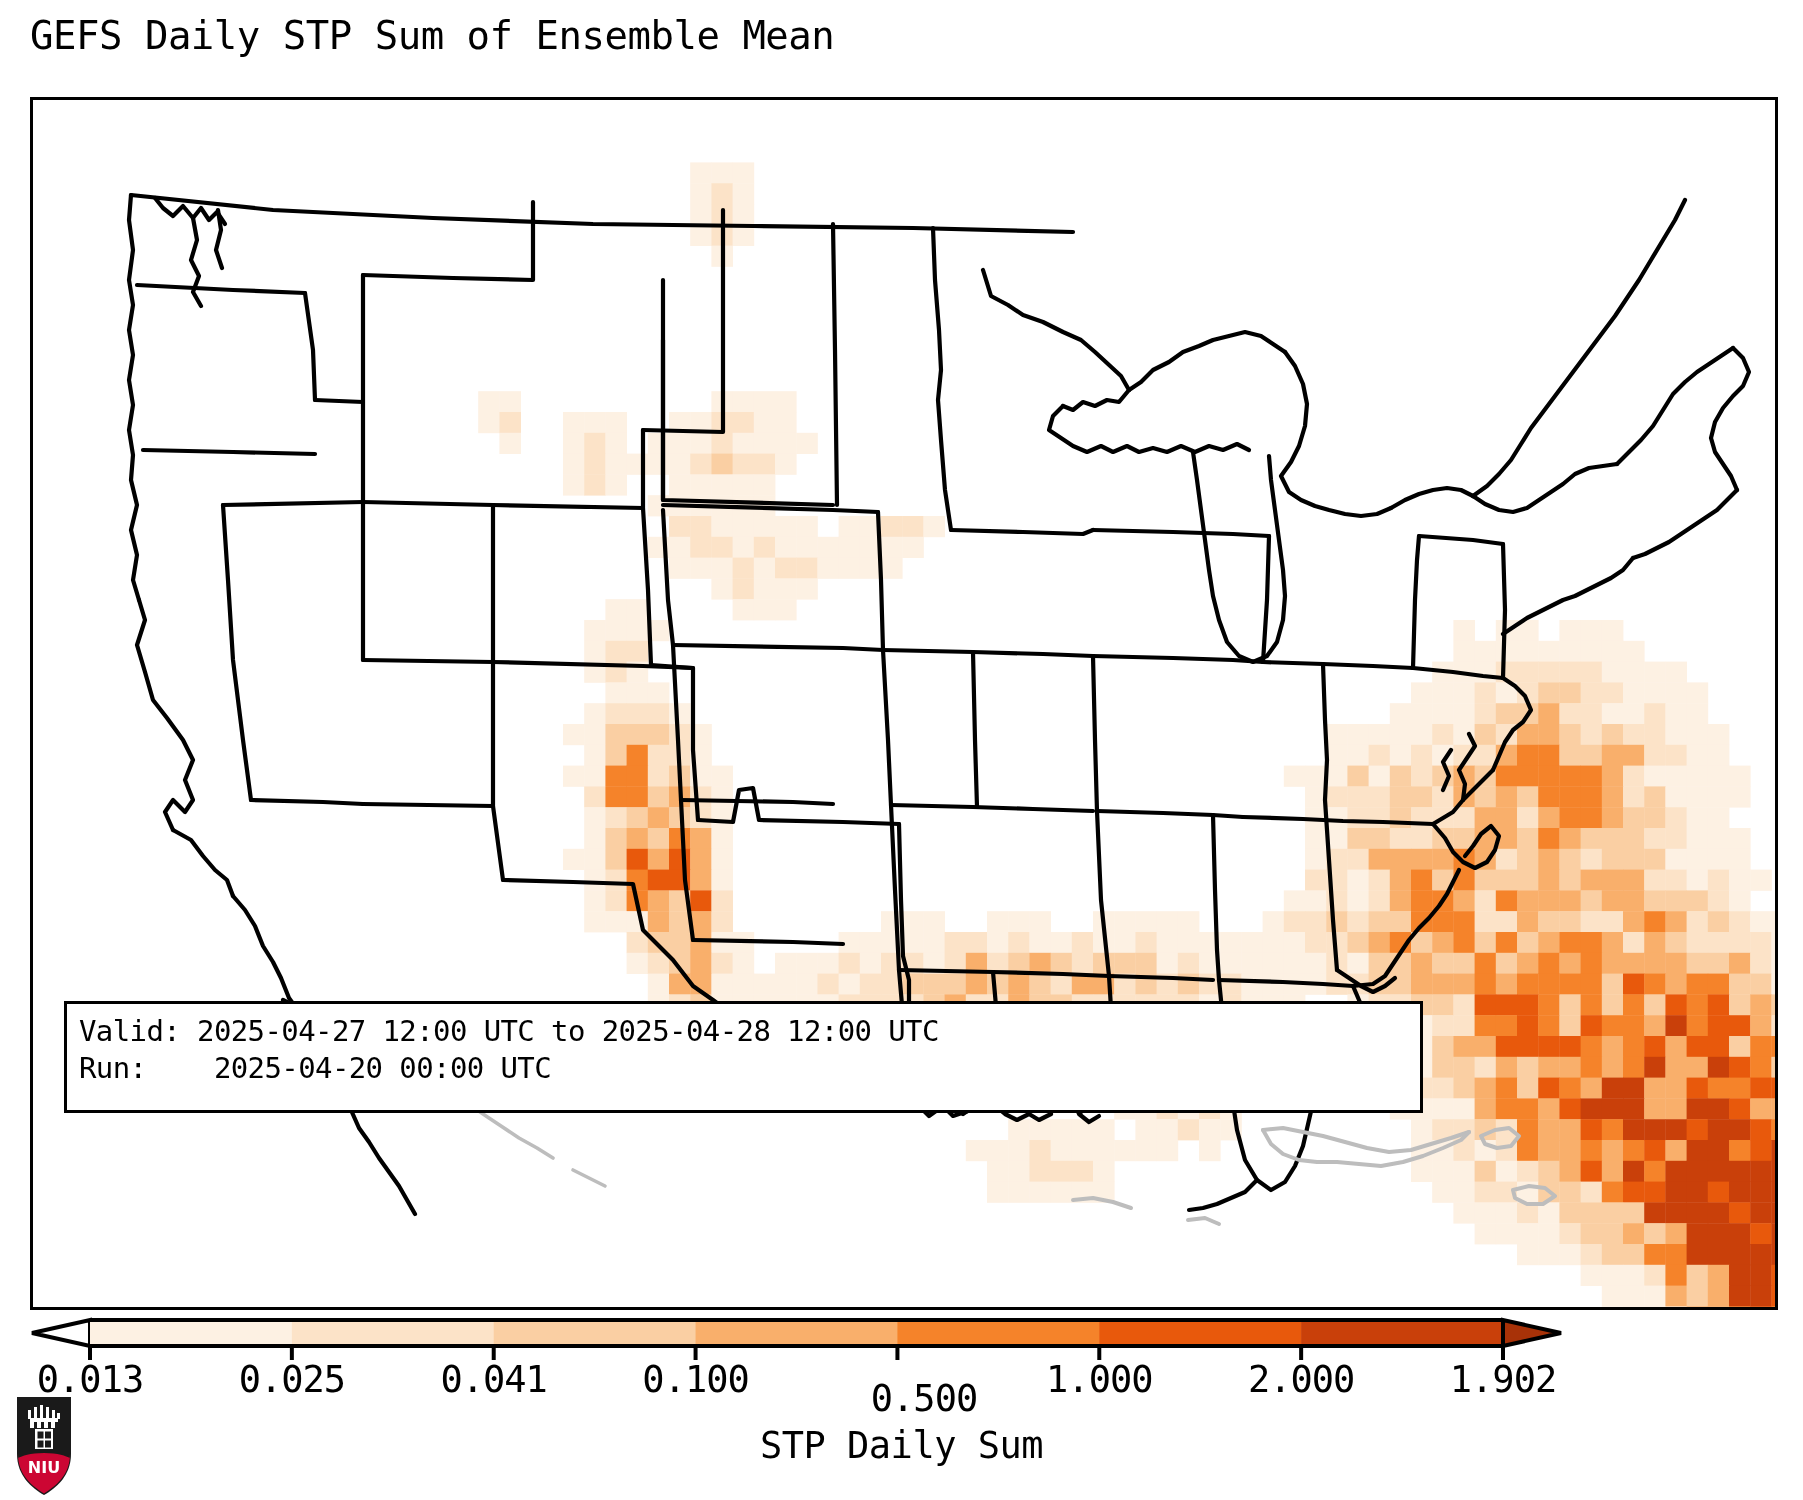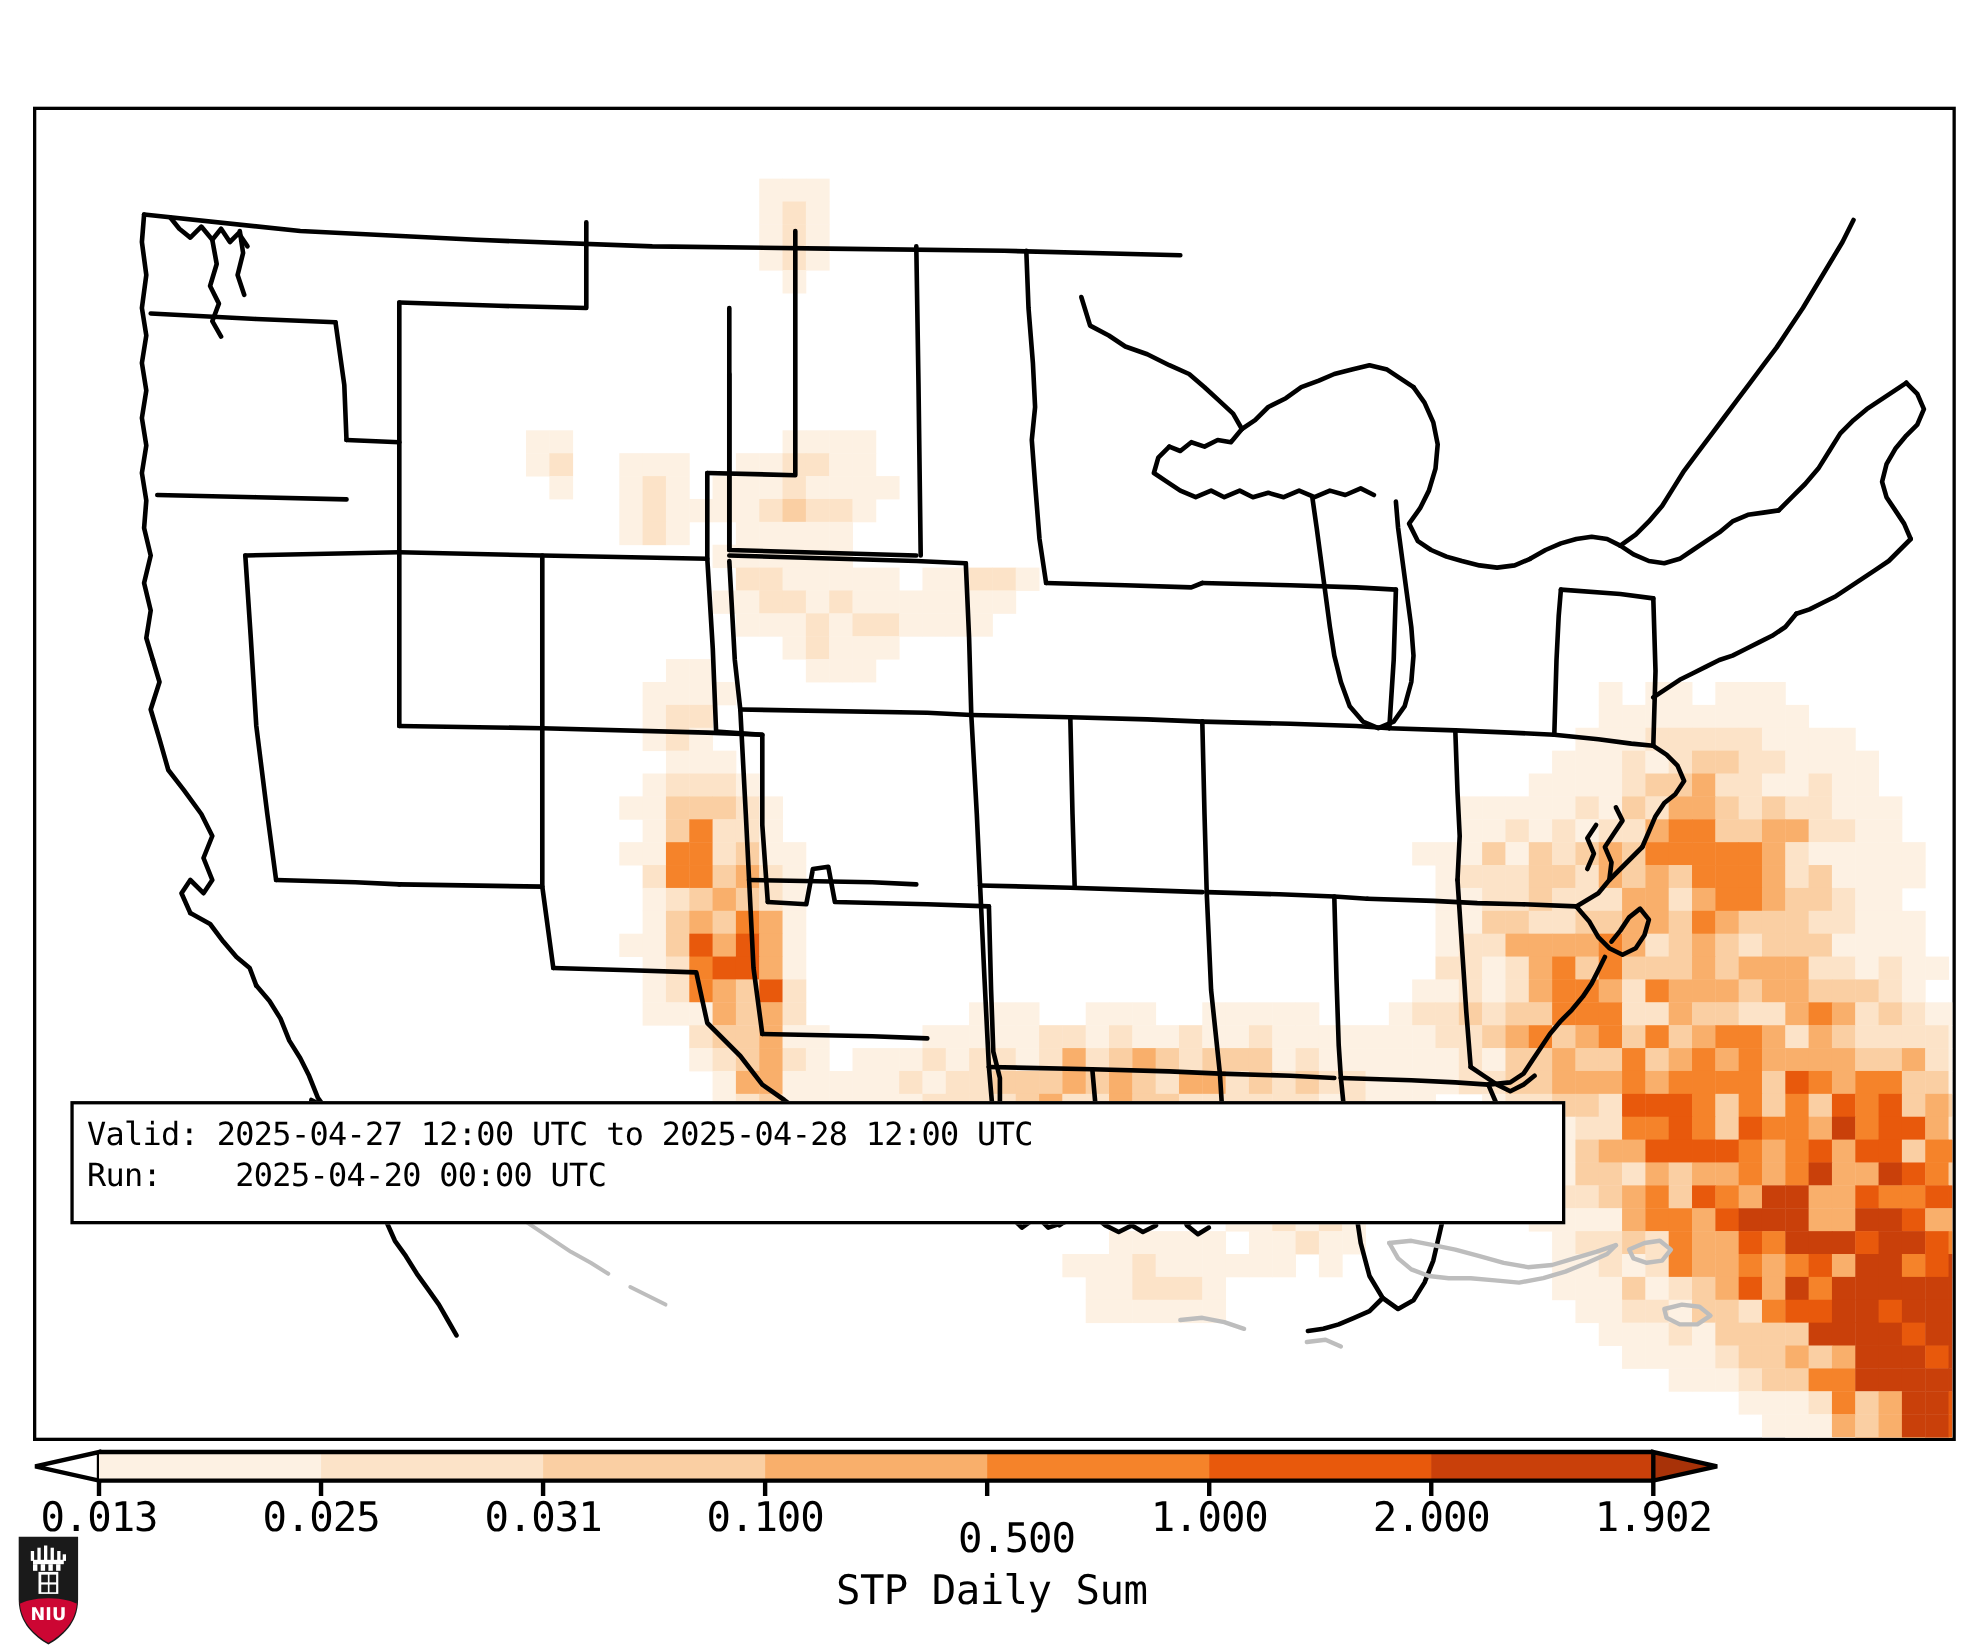--- a/index.html
+++ b/index.html
@@ -34,20 +34,21 @@
                    font-size:37px;color:#000;letter-spacing:-0.5px;}
 
   
   #niu-logo{position:absolute;left:16px;top:1396px;width:56px;height:100px;}
 </style>
 </head>
 <body>
 
 <div id="page">
 
+  <div id="title">GEFS Daily STP Sum of Ensemble Mean</div>
 
   <div id="map-frame">
     <div id="map-inner">
 
       <svg id="data-layer" viewBox="0 0 1742 1207" preserveAspectRatio="none">
           <rect x="657.2" y="62.4" width="21.6" height="21.2" fill="#FDF1E3"></rect>
           <rect x="678.4" y="62.4" width="21.6" height="21.2" fill="#FDF1E3"></rect>
           <rect x="699.6" y="62.4" width="21.6" height="21.2" fill="#FDF1E3"></rect>
           <rect x="657.2" y="83.2" width="21.6" height="21.2" fill="#FDF1E3"></rect>
           <rect x="678.4" y="83.2" width="21.6" height="21.2" fill="#FCE3C8"></rect>
@@ -1298,21 +1299,21 @@
         <line x1="493.7142857142857" x2="493.7142857142857" y1="30" y2="44" stroke="#000" stroke-width="4"></line>
         <line x1="695.5714285714286" x2="695.5714285714286" y1="30" y2="44" stroke="#000" stroke-width="4"></line>
         <line x1="897.4285714285714" x2="897.4285714285714" y1="30" y2="44" stroke="#000" stroke-width="4"></line>
         <line x1="1099.2857142857142" x2="1099.2857142857142" y1="30" y2="44" stroke="#000" stroke-width="4"></line>
         <line x1="1301.142857142857" x2="1301.142857142857" y1="30" y2="44" stroke="#000" stroke-width="4"></line>
         <line x1="1503" x2="1503" y1="30" y2="44" stroke="#000" stroke-width="4"></line>
       </svg>
     <div id="cbar-ticklabels">
         <div class="ctick" style="left: 90px;">0.013</div>
         <div class="ctick" style="left: 291.857px;">0.025</div>
-        <div class="ctick" style="left: 493.714px;">0.031</div>
+        <div class="ctick" style="left: 493.714px;">0.041</div>
         <div class="ctick" style="left: 695.571px;">0.100</div>
         <div class="ctick" style="left: 924px; margin-top: 19px;">0.500</div>
         <div class="ctick" style="left: 1099.29px;">1.000</div>
         <div class="ctick" style="left: 1301.14px;">2.000</div>
         <div class="ctick" style="left: 1503px;">1.902</div>
       </div>
   </div>
   <div id="cbar-axis-label">STP Daily Sum</div>
 
   <svg id="niu-logo" viewBox="0 0 56 100">

